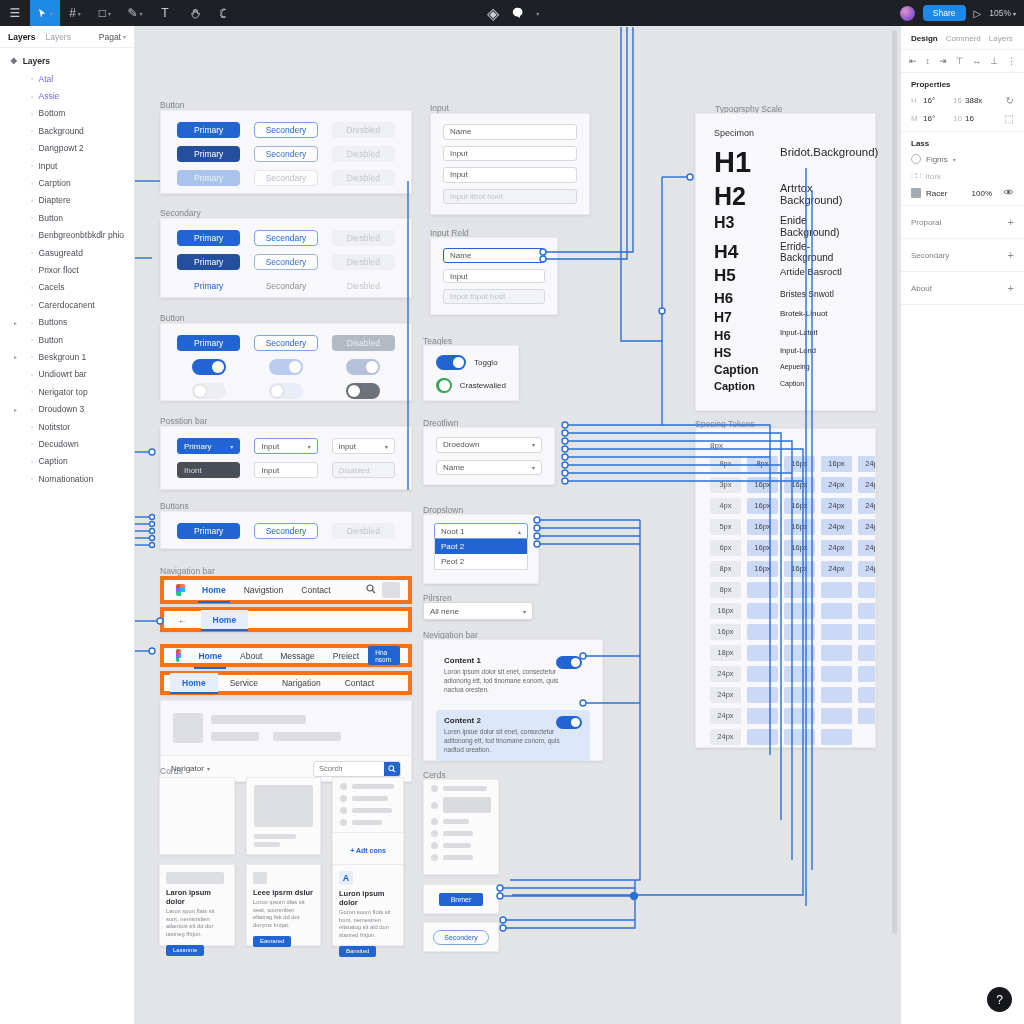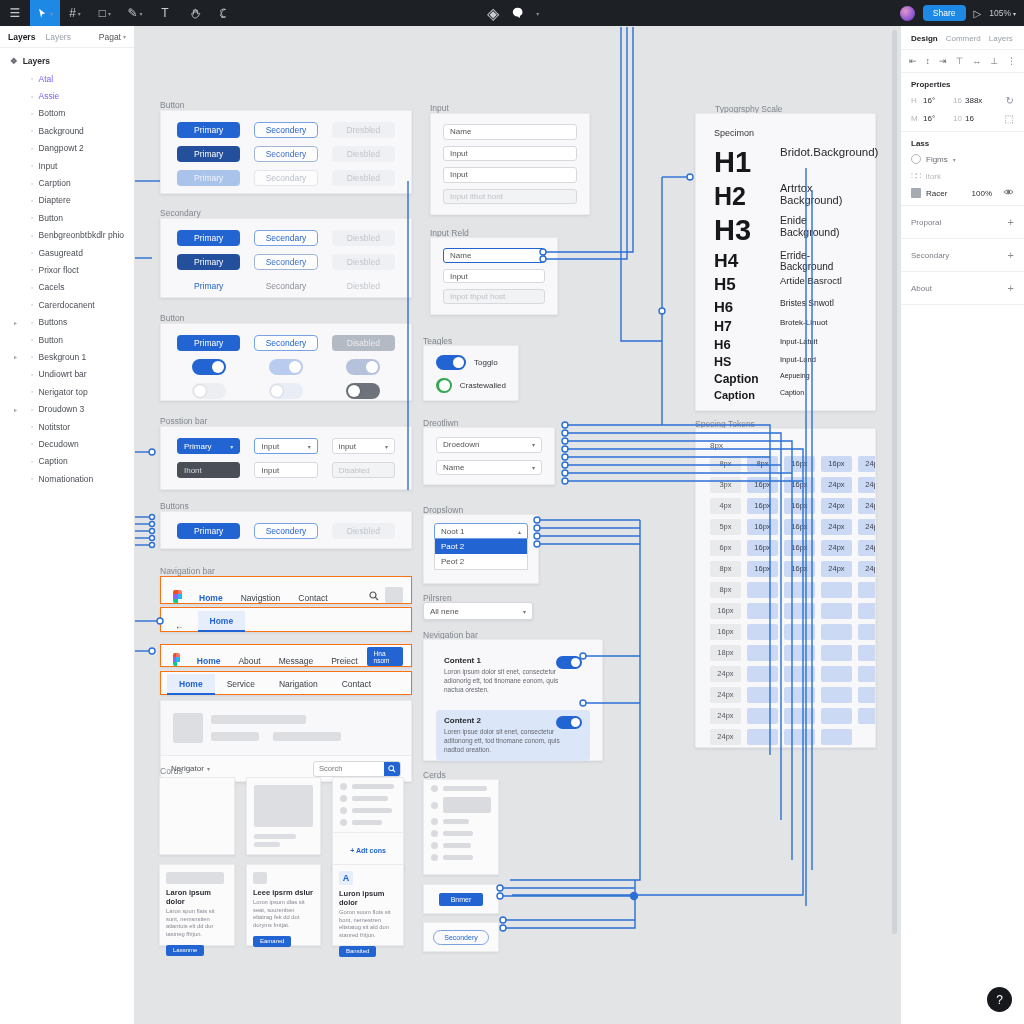--- a/index.html
+++ b/index.html
@@ -58,21 +58,21 @@
 
 .sel,.inp{height:16px;border:1px solid #d7d9dd;border-radius:3px;background:#fff;font-size:8px;color:#555;display:flex;align-items:center;padding:0 6px}
 .sel .ch{margin-left:auto;font-size:6px;color:#777}
 .sel.blue{border-color:#6f9ee6}
 .sel.primary{background:#2264d1;border-color:#2264d1;color:#fff}
 .sel.primary .ch{color:#cfe0f8}
 .inp.dark{background:#4a4f57;border-color:#4a4f57;color:#d8dbdf}
 .inp.focused{border-color:#2264d1}
 .inp.disabled{background:#f2f3f5;color:#bfc3c9}
 
-.navbar{position:absolute;background:#fbfbfc;border:1px solid #f97316;box-shadow:0 1px 2px rgba(40,40,60,.08);display:flex;align-items:flex-end;font-size:8.5px;color:#3c4046}
+.navbar{position:absolute;background:#fbfbfc;border:4px solid #f97316;box-shadow:0 1px 2px rgba(40,40,60,.08);display:flex;align-items:center;font-size:8.5px;color:#3c4046}
 .nav-item{margin:0 9px;position:relative;cursor:pointer}
 .nav-item.active{color:#2264d1;font-weight:bold}
 .nav-item.active:after{content:"";position:absolute;left:-4px;right:-4px;bottom:-8px;height:2px;background:#2264d1}
 .figma-logo{width:9px;height:13px;display:flex;flex-direction:column;margin:0 8px 0 12px}
 .figma-logo i{height:4.3px;display:block}
 .figma-logo i:nth-child(1){background:linear-gradient(90deg,#f24e1e 50%,#ff7262 50%);border-radius:2px 2px 0 0}
 .figma-logo i:nth-child(2){background:linear-gradient(90deg,#a259ff 50%,#1abcfe 50%)}
 .figma-logo i:nth-child(3){background:linear-gradient(90deg,#0acf83 55%,transparent 45%);border-radius:0 0 2px 2px}
 .tab{padding:5px 12px;cursor:pointer;position:relative}
 .tab.active{color:#2264d1;font-weight:bold;background:#e7eefb}
@@ -85,21 +85,21 @@
 .mini-btn{background:#2264d1;color:#fff;font-size:6px;border-radius:2px;padding:2.5px 7px;display:inline-block;margin:4px 6px;cursor:pointer}
 .lrow{display:flex;align-items:center;gap:5px;margin:5px 7px}
 .lrow .dot{width:7px;height:7px;border-radius:50%;background:#d9dbdf;flex:none}
 .lrow .bar{height:5px;background:#d9dbdf;border-radius:2px}
 
 .typo-row{display:flex;margin-bottom:3px}
 .typo-row .tag{width:66px;font-weight:bold;color:#17181a;flex:none}
 .typo-row .sample{color:#26282c}
 .t0 .tag{font-size:29px}.t0 .sample{font-size:11.5px}
 .t1 .tag{font-size:25px}.t1 .sample{font-size:11px}
-.t2 .tag{font-size:29px}.t2 .sample{font-size:10.5px}
+.t2 .tag{font-size:16px}.t2 .sample{font-size:10.5px}
 .t3 .tag{font-size:19px}.t3 .sample{font-size:10px}
 .t4 .tag{font-size:17px}.t4 .sample{font-size:9.5px}
 .t5 .tag{font-size:15px}.t5 .sample{font-size:8.5px}
 .t6 .tag{font-size:14px}.t6 .sample{font-size:8px}
 .t7 .tag{font-size:13px}.t7 .sample{font-size:7.5px}
 .t8 .tag{font-size:12.5px}.t8 .sample{font-size:7.5px}
 .t9 .tag{font-size:12px}.t9 .sample{font-size:7px}
 .t10 .tag{font-size:11px}.t10 .sample{font-size:7px}
 
 .sp-row{display:flex;gap:6px;margin-bottom:5.5px}

